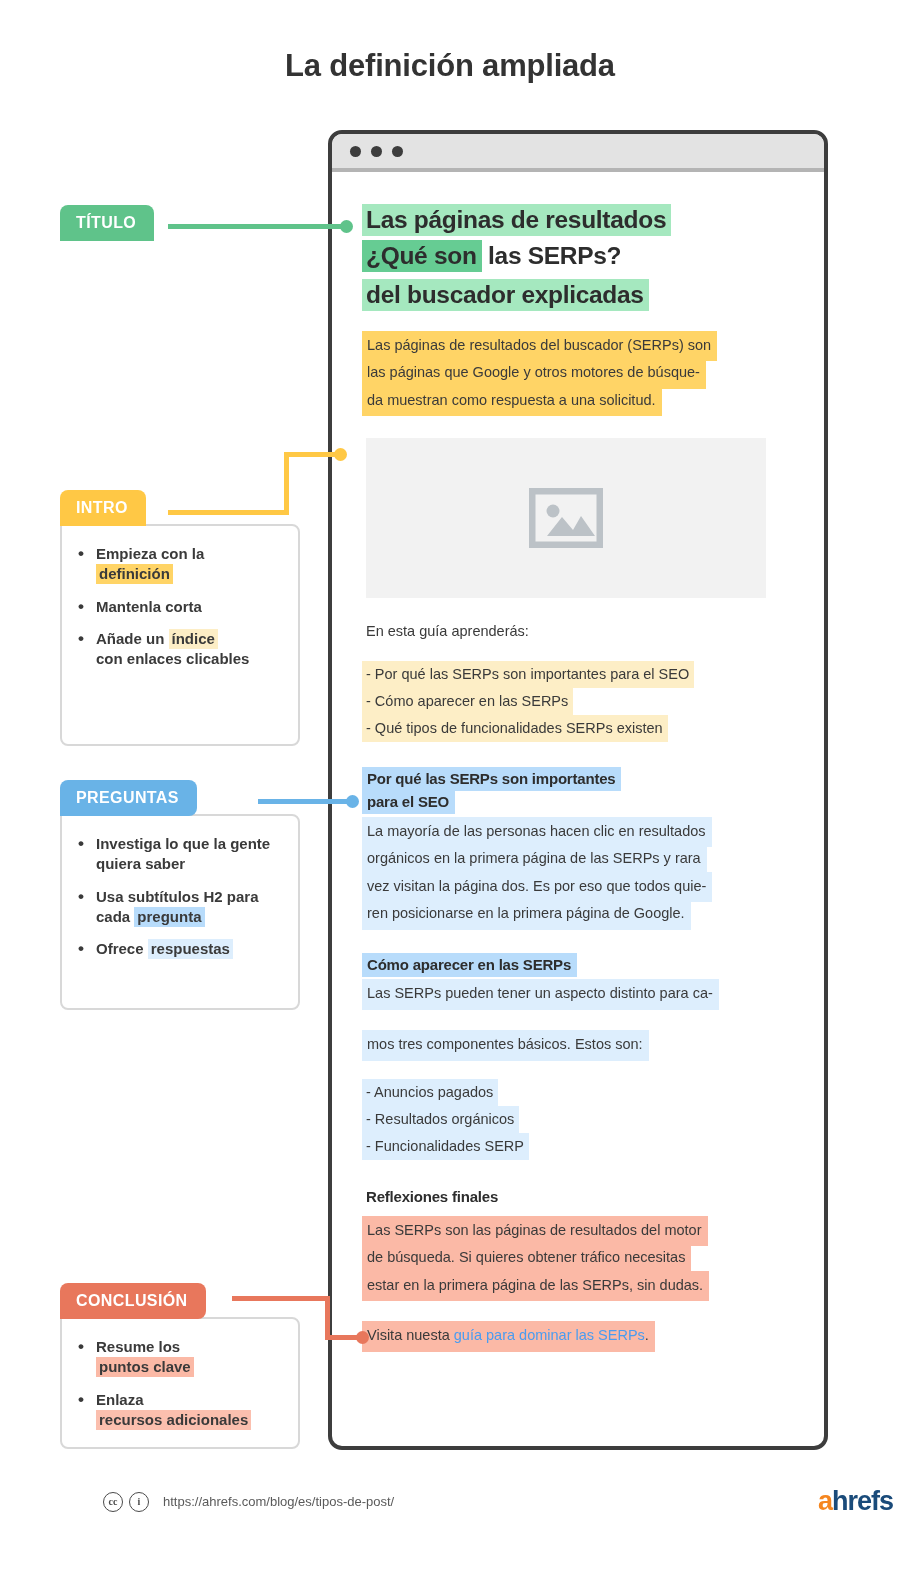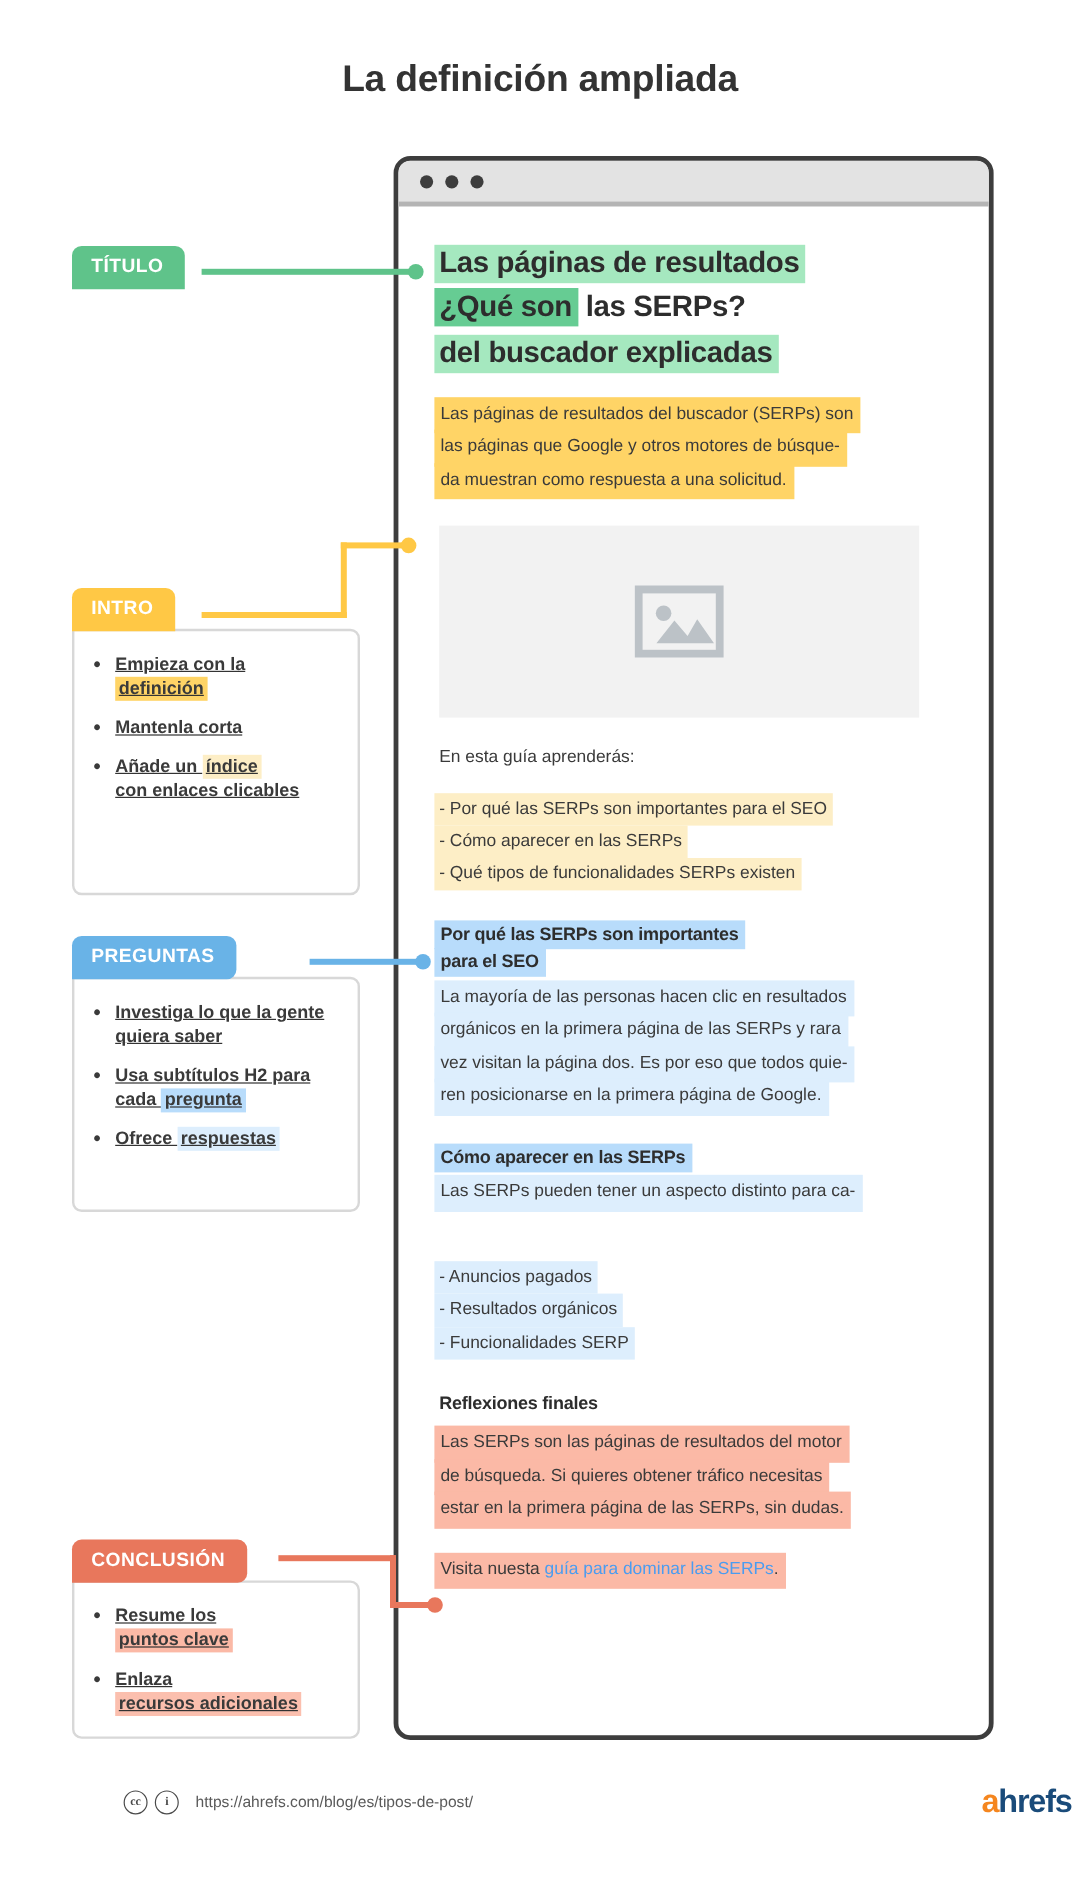--- a/index.html
+++ b/index.html
@@ -71,21 +71,21 @@
   .listblock .li { display: block; }
   .listblock .li span { padding: 2px 5px 3px 4px; display: inline-block; }
 
   .imgph {
     background: #f2f2f2; height: 160px; width: 400px;
     display: flex; align-items: center; justify-content: center;
   }
   .link-blue { color: #4a9cf0; }
 
   
-  .callout { position: absolute; width: 240px; text-decoration: underline; }
+  .callout { position: absolute; width: 240px; }
   .tab {
     position: relative; z-index: 3;
     display: inline-block; padding: 9px 18px 9px 16px;
     border-radius: 8px 8px 0 0;
     color: #ffffff; font-weight: bold; font-size: 16px;
     letter-spacing: 0.4px;
   }
   .tab.wide { border-radius: 8px 8px 8px 0; }
   .cbody {
     position: relative; z-index: 2;
@@ -212,20 +212,21 @@
         <span class="box-para hl-blue-light" style="margin-top:-3px;">ren posicionarse en la primera página de Google.</span>
       </div>
 
       <div class="h2" style="margin-top:24px; margin-left:-4px;">
         <span class="line"><span class="hl hl-blue-dark">Cómo aparecer en las SERPs</span></span>
       </div>
 
       <div class="para" style="margin-top:4px; margin-left:-4px;">
         <span class="box-para hl-blue-light">Las SERPs pueden tener un aspecto distinto para ca-</span><br>
         <br>
+        <span class="box-para hl-blue-light" style="margin-top:-3px;">mos tres componentes básicos. Estos son:</span>
       </div>
 
       <div class="listblock" style="margin-top:18px; margin-left:-4px;">
         <span class="li"><span class="hl-blue-light">- Anuncios pagados</span></span>
         <span class="li"><span class="hl-blue-light">- Resultados orgánicos</span></span>
         <span class="li"><span class="hl-blue-light">- Funcionalidades SERP</span></span>
       </div>
 
       <div class="h2" style="margin-top:26px;">
         <span class="line">Reflexiones finales</span>

